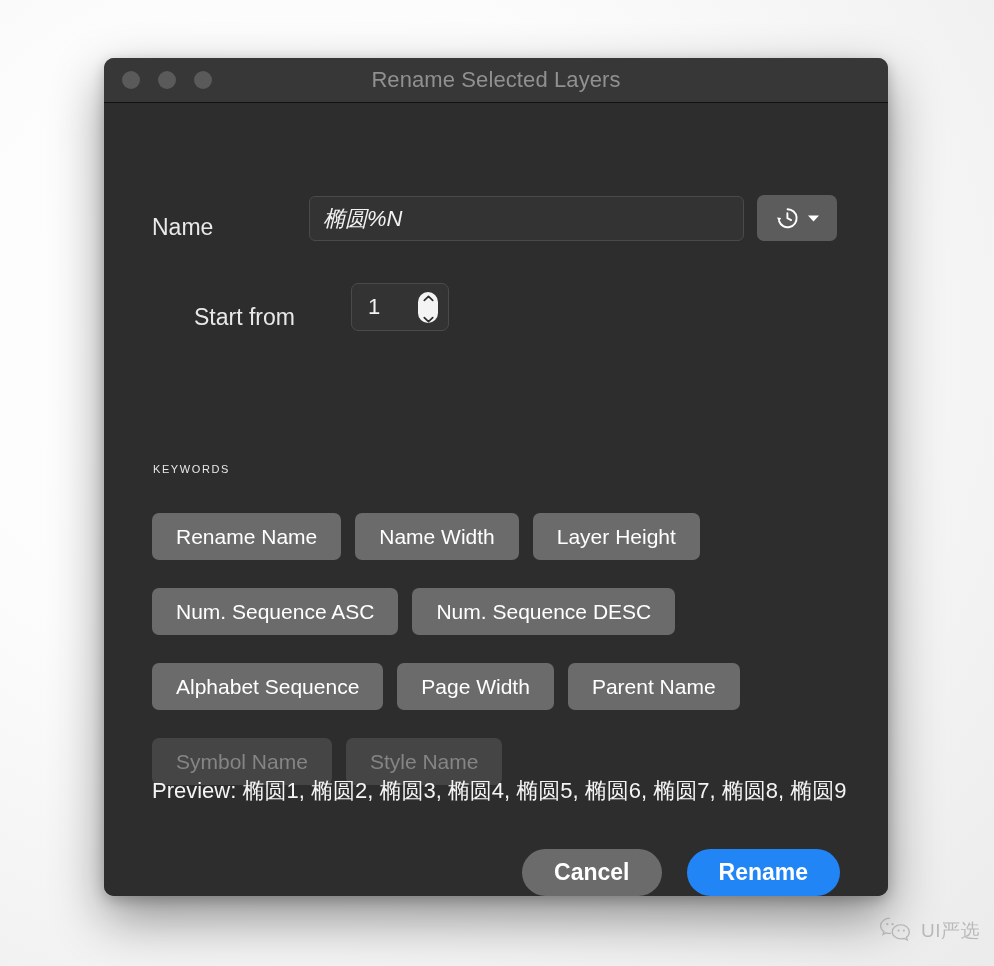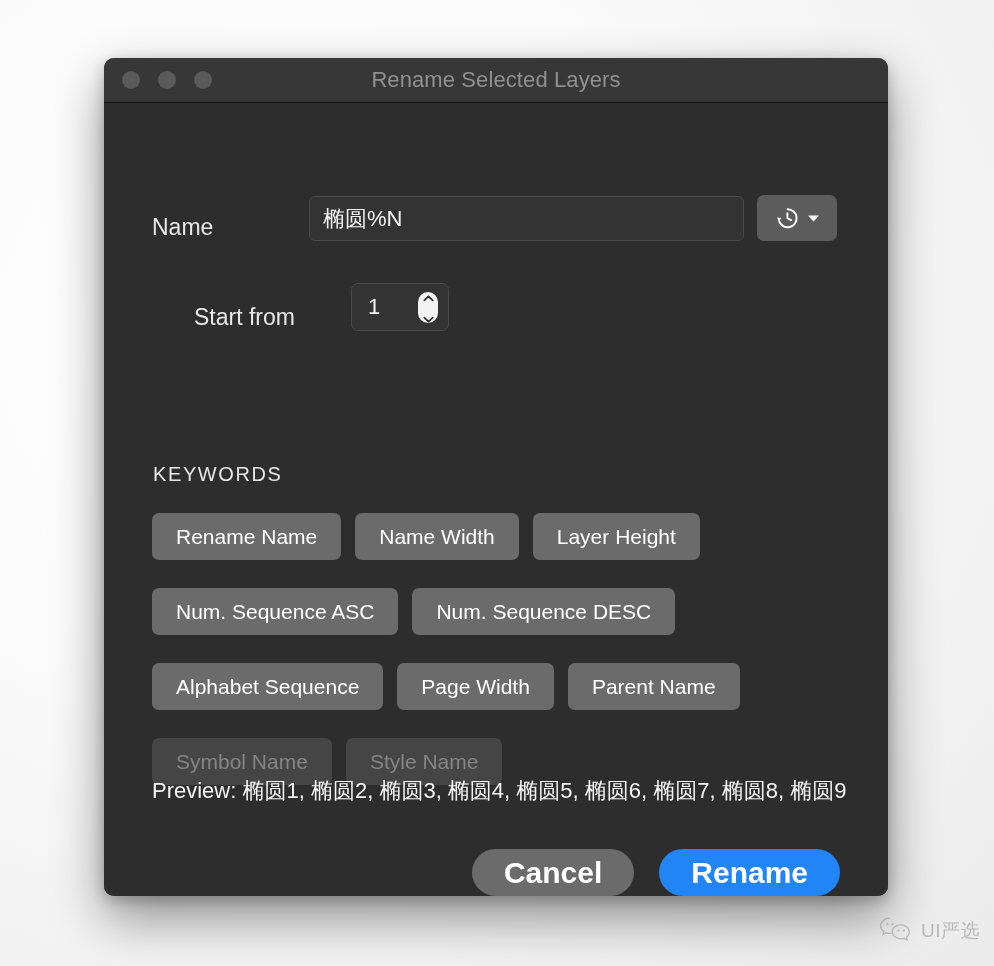--- a/index.html
+++ b/index.html
@@ -89,20 +89,21 @@
     width: 435px;
     height: 45px;
     background: #333333;
     border: 1px solid #4a4a4a;
     border-radius: 6px;
     color: #f2f2f2;
     font-size: 22px;
     font-family: "Liberation Sans", "DejaVu Sans", sans-serif;
     padding: 0 13px;
     outline: none;
+    font-style: italic;
   }
 
   .history-btn {
     width: 80px;
     height: 46px;
     margin-left: 13px;
     background: #5c5c5c;
     border: none;
     border-radius: 7px;
     display: flex;
@@ -141,21 +142,21 @@
     justify-content: center;
     gap: 3px;
     cursor: pointer;
   }
 
   
   .section-title {
     position: absolute;
     left: 49px;
     top: 360px;
-    font-size: 20px;
+    font-size: 11px;
     letter-spacing: 1.6px;
     color: #e8e8e8;
     font-weight: 500;
   }
 
   .kw-grid {
     position: absolute;
     left: 48px;
     top: 410px;
     width: 690px;
@@ -199,21 +200,21 @@
     position: absolute;
     right: 48px;
     top: 746px;
     display: flex;
     gap: 25px;
   }
   .btn-pill {
     height: 47px;
     border: none;
     border-radius: 24px;
-    font-size: 30px;
+    font-size: 23px;
     font-family: "Liberation Sans", "DejaVu Sans", sans-serif;
     font-weight: bold;
     cursor: pointer;
     padding: 0 32px;
   }
   .btn-cancel { background: #6b6b6b; color: #ffffff; }
   .btn-primary { background: #2185f5; color: #ffffff; }
 
   
   .watermark {

